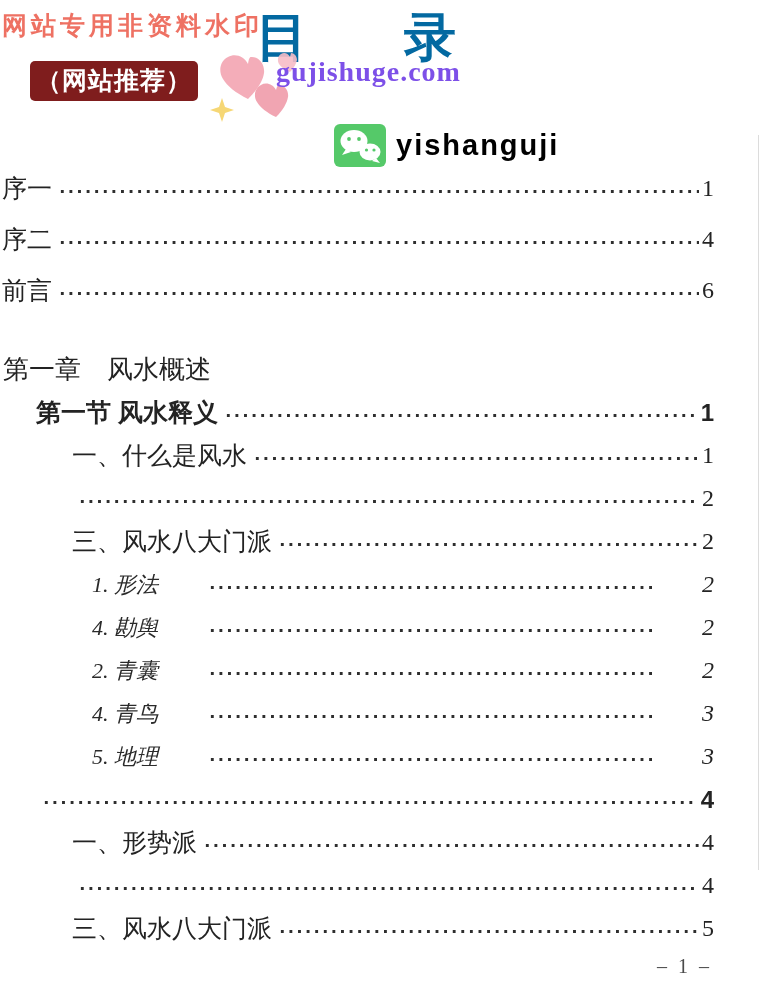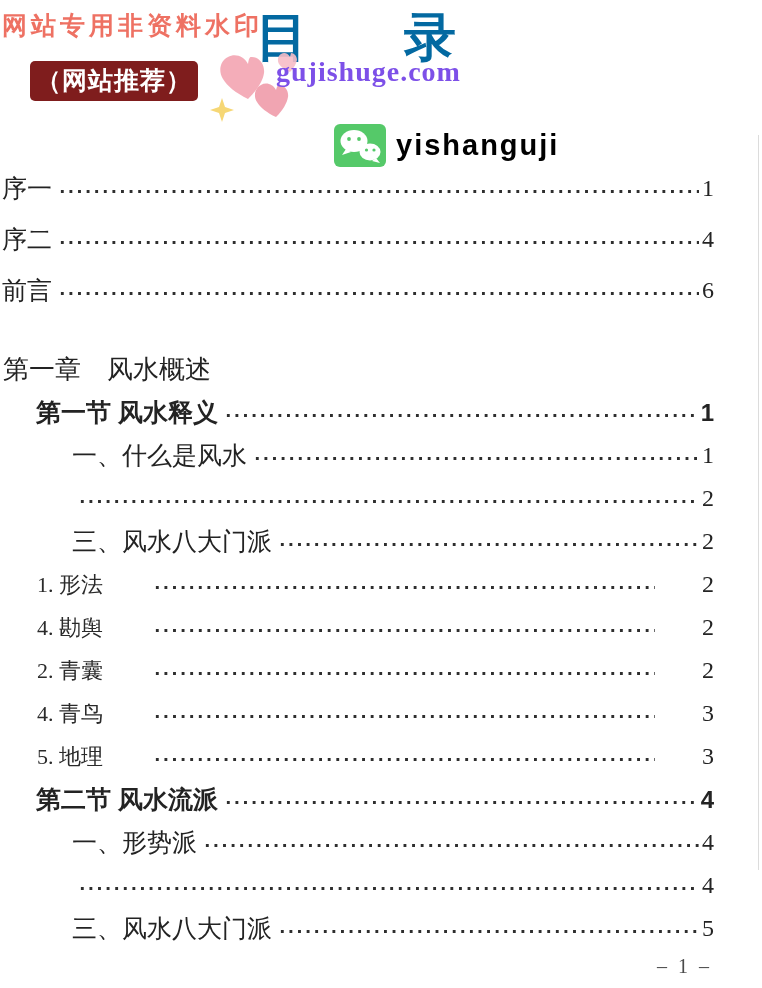--- a/index.html
+++ b/index.html
@@ -51,21 +51,21 @@
     background-size:8.6px 7px;background-repeat:repeat-x;background-position:left center;
   }
   .pagenum{font-size:24px;color:#242424;white-space:nowrap;}
   .row-front{padding-left:2px;font-size:25px;margin-top:8px;}
   .row-chapter{padding-left:3px;font-size:26px;}
   .row-section{
     padding-left:36px;font-size:25px;
     font-family:"Liberation Sans","DejaVu Sans",sans-serif;font-weight:700;
   }
   .row-sub{padding-left:72px;font-size:25px;}
-  .row-num{padding-left:37px;font-size:22px;color:#2a2a2a;gap:44px;}
+  .row-num{padding-left:92px;font-size:22px;font-style:italic;color:#2a2a2a;gap:44px;}
   .toc-spacer{height:36px;}
   
   .footer-page{
     position:absolute;right:50px;bottom:10px;
     font-size:20px;color:#4a4a4a;letter-spacing:3px;
   }
   .scan-edge{
     position:absolute;right:3px;top:135px;height:735px;width:1px;
     background:#dcdcdc;
   }
@@ -167,21 +167,20 @@
     <span class="label">4. 青鸟</span>
     <span class="leader"></span>
     <span class="pagenum">3</span>
   </div>
   <div class="toc-row row-num">
     <span class="label">5. 地理</span>
     <span class="leader"></span>
     <span class="pagenum">3</span>
   </div>
   <div class="toc-row row-section">
-    <span class="label">第二节 风水流派</span>
     <span class="leader"></span>
     <span class="pagenum">4</span>
   </div>
   <div class="toc-row row-sub">
     <span class="label">一、形势派</span>
     <span class="leader"></span>
     <span class="pagenum">4</span>
   </div>
   <div class="toc-row row-sub">
     <span class="leader"></span>

